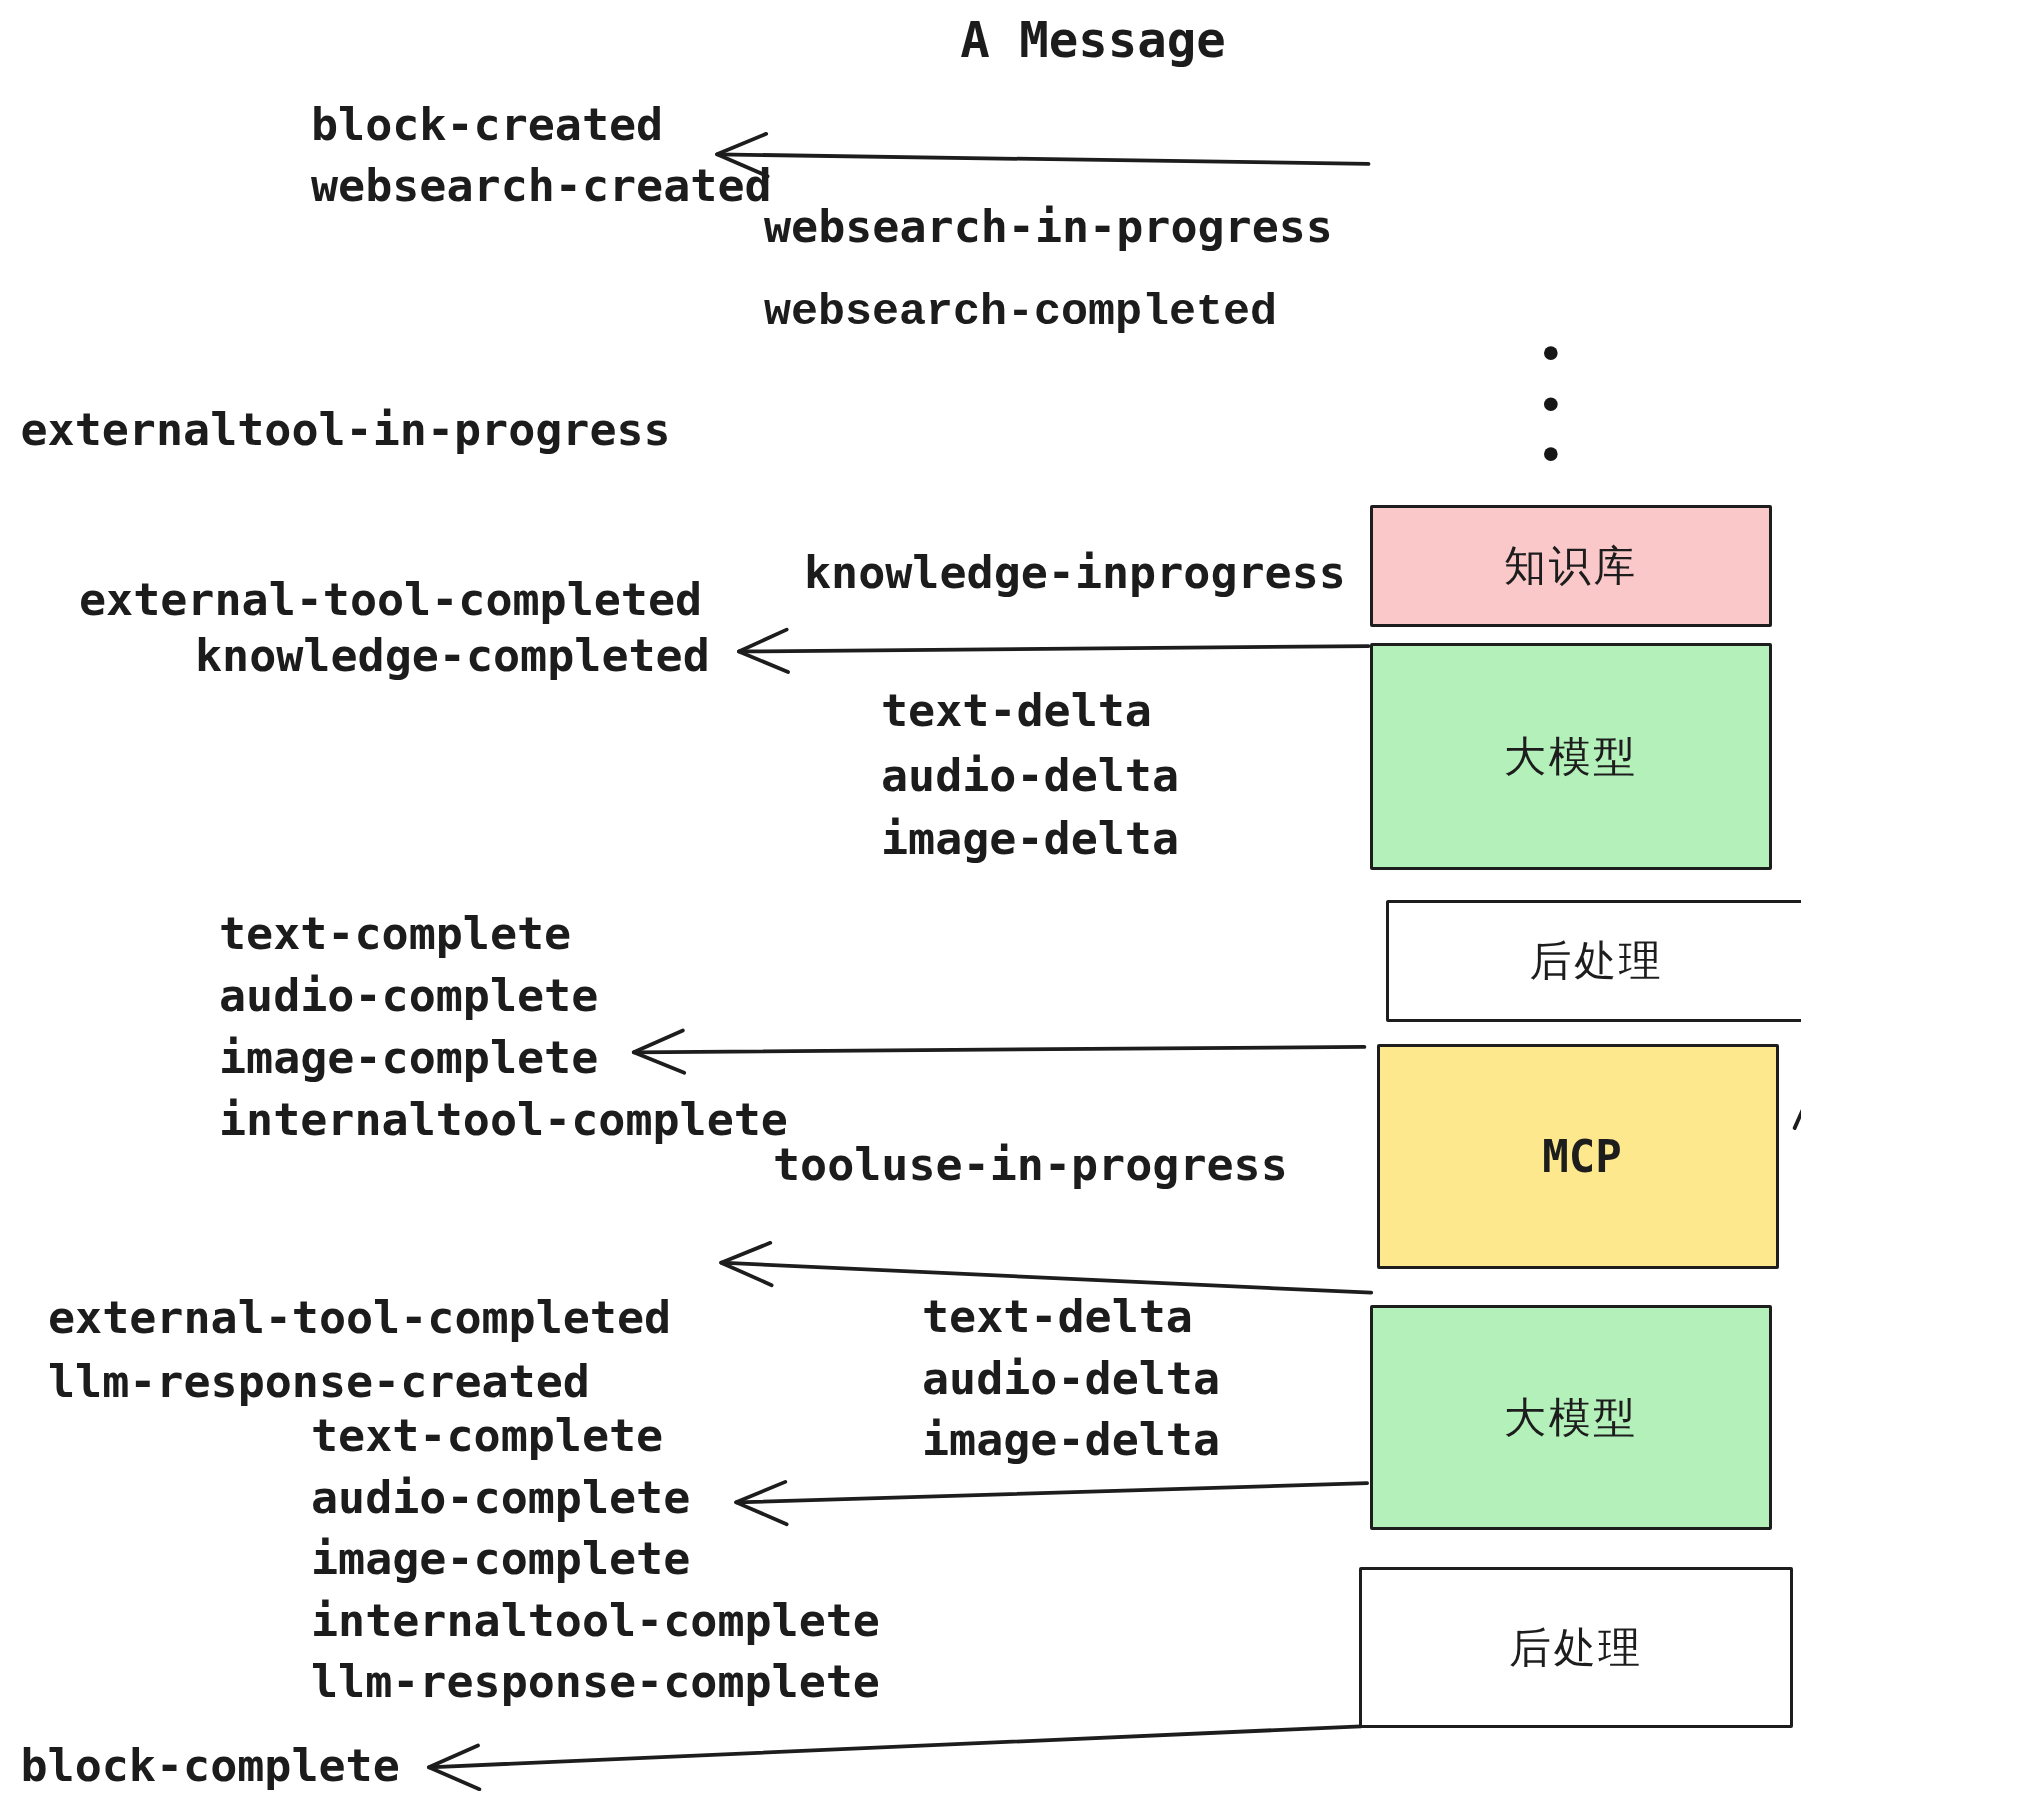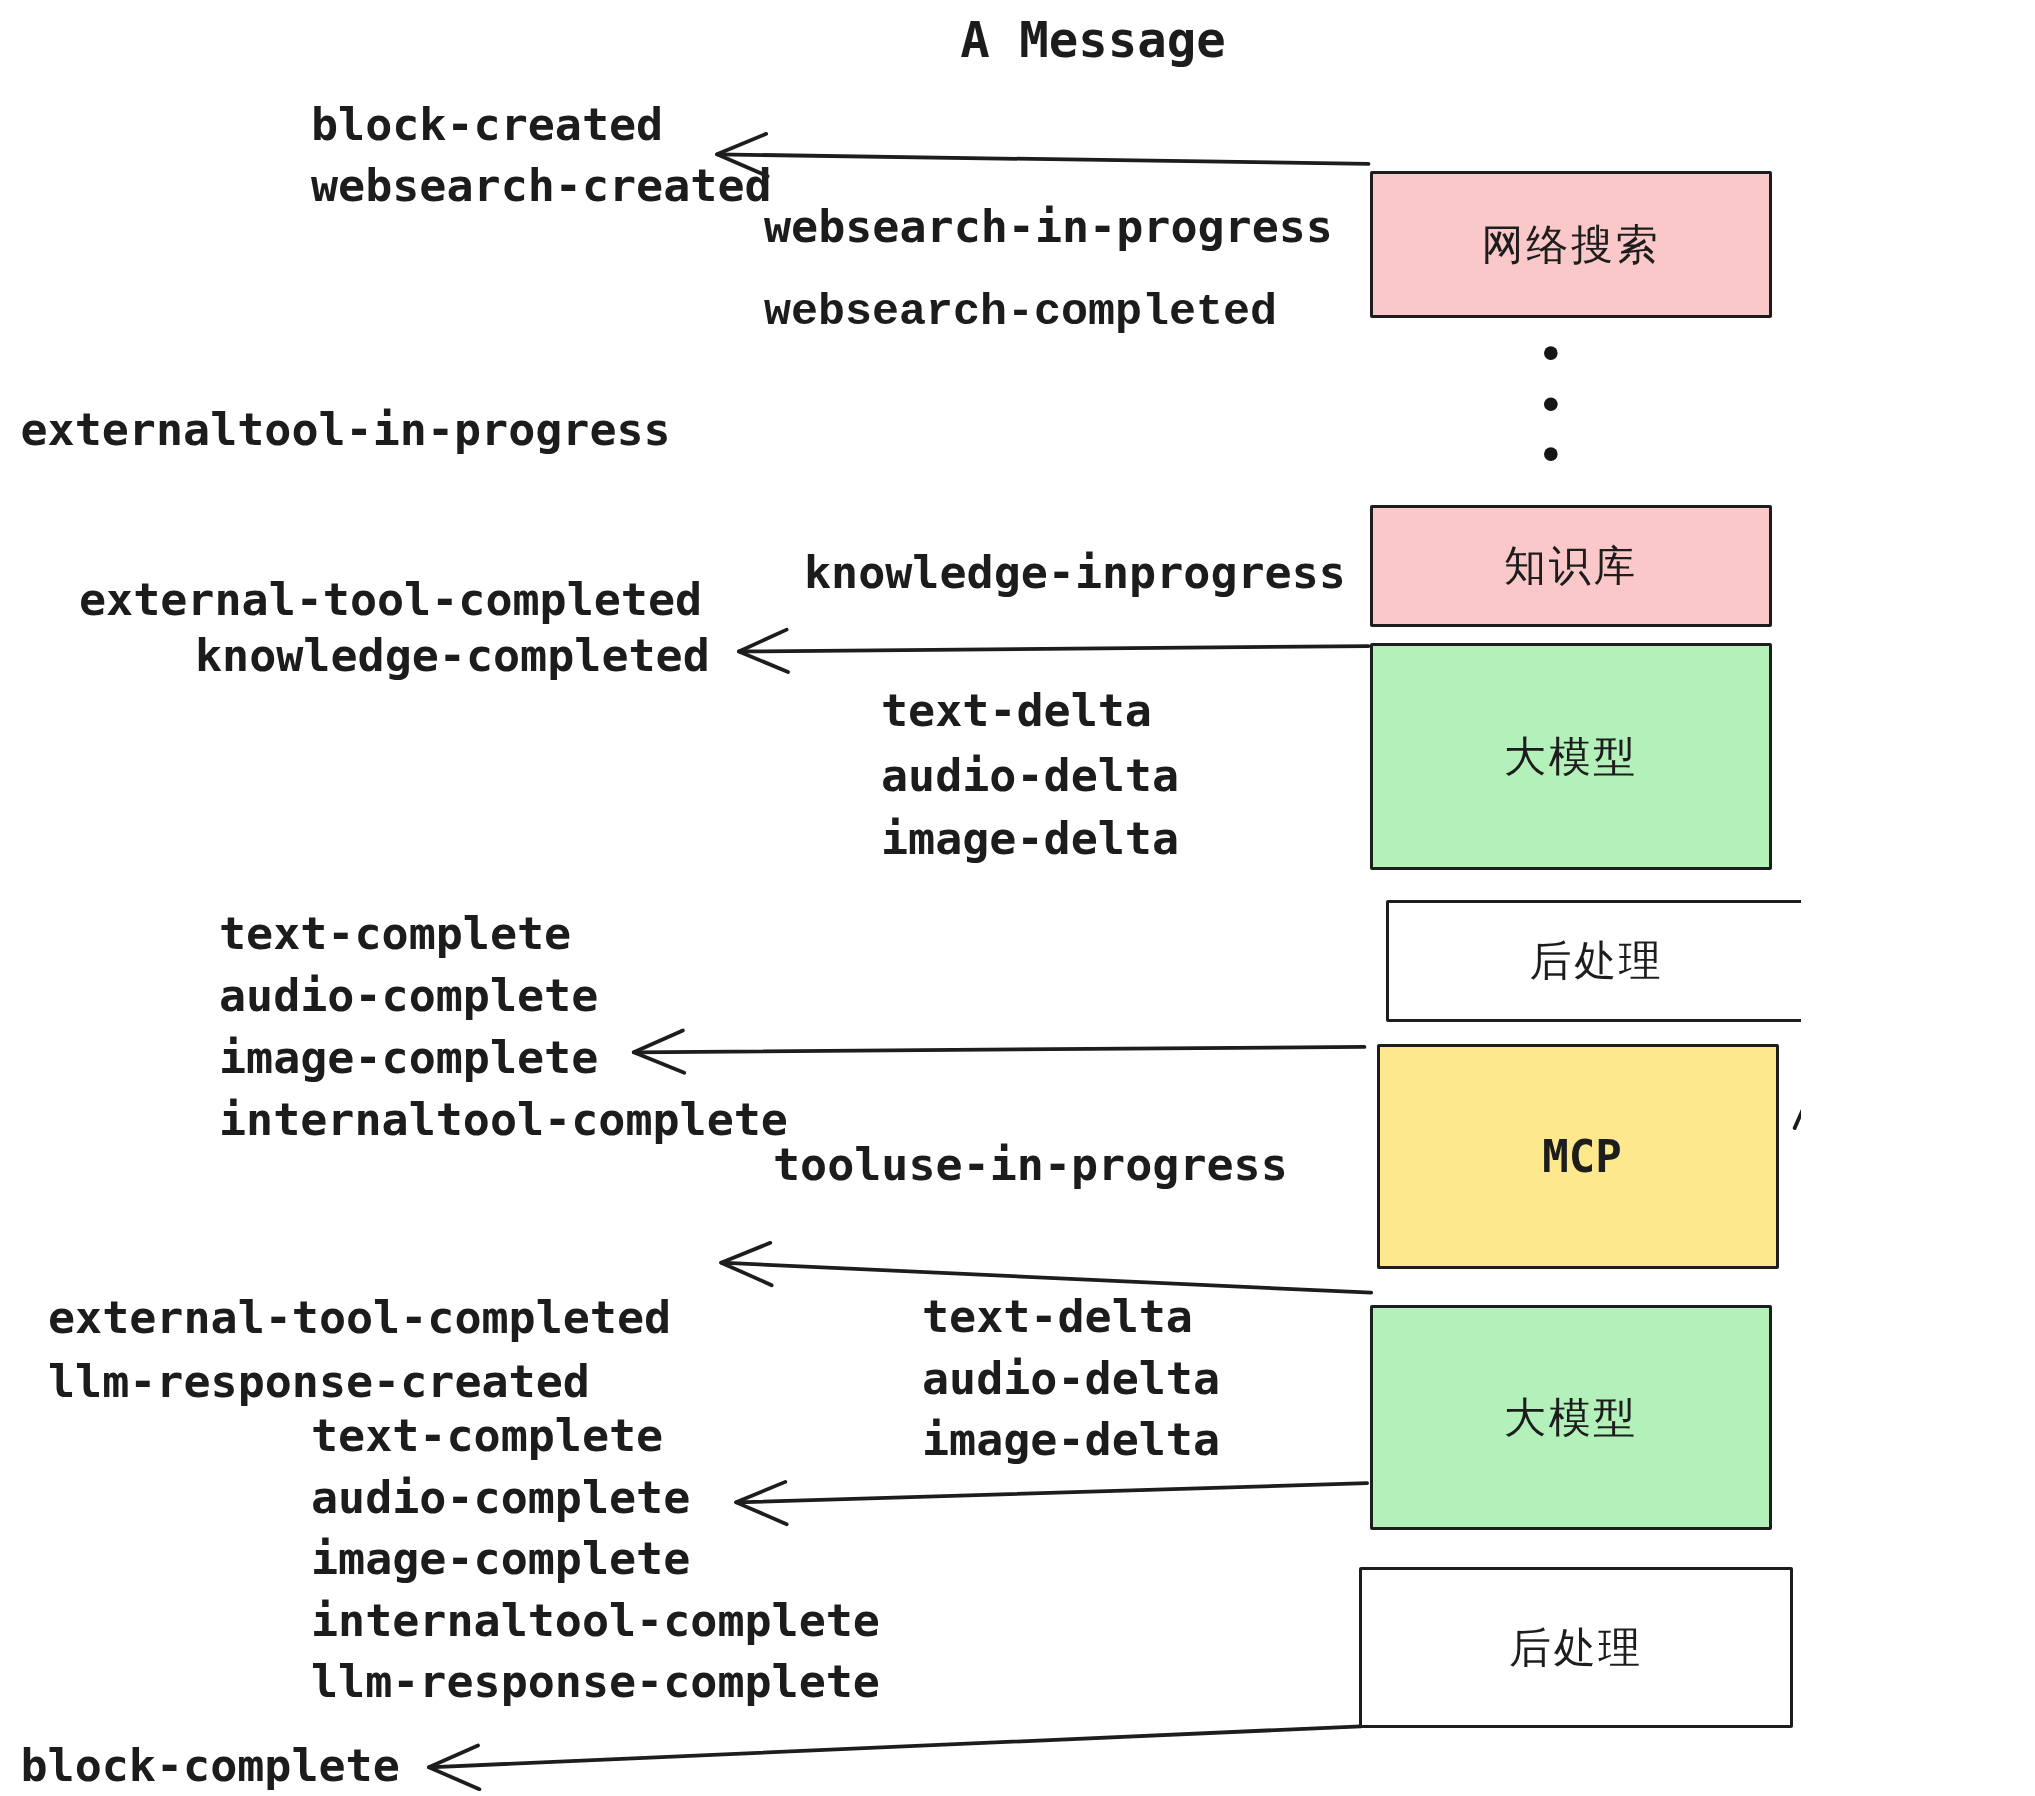--- a/index.html
+++ b/index.html
@@ -48,23 +48,20 @@
   <div class="ev" style="left:922px;top:1289px;">text-delta</div>
   <div class="ev" style="left:922px;top:1351px;">audio-delta</div>
   <div class="ev" style="left:922px;top:1412px;">image-delta</div>
   <div class="ev" style="left:311px;top:1408px;">text-complete</div>
   <div class="ev" style="left:311px;top:1470px;">audio-complete</div>
   <div class="ev" style="left:311px;top:1531px;">image-complete</div>
   <div class="ev" style="left:311px;top:1593px;">internaltool-complete</div>
   <div class="ev" style="left:311px;top:1654px;">llm-response-complete</div>
   <div class="ev" style="left:20.5px;top:1738px;">block-complete</div>
 
-  <div class="box" style="left: 1370px; top: 171px; width: 402px; height: 147px; background-color: rgb(250, 200, 200);">
-    <span class="cn">网络搜索</span>
-  </div>
   <div class="box" style="left: 1370px; top: 505px; width: 402px; height: 122px; background-color: rgb(250, 200, 200);">
     <span class="cn">知识库</span>
   </div>
   <div class="box" style="left: 1370px; top: 643px; width: 402px; height: 227px; background-color: rgb(179, 240, 186);">
     <span class="cn">大模型</span>
   </div>
   <div class="box" style="left: 1386px; top: 900px; width: 421px; height: 122px; background-color: rgb(255, 255, 255);">
     <span class="cn">后处理</span>
   </div>
   <div class="box" style="left: 1377px; top: 1044px; width: 402px; height: 225px; background-color: rgb(253, 232, 142);">

